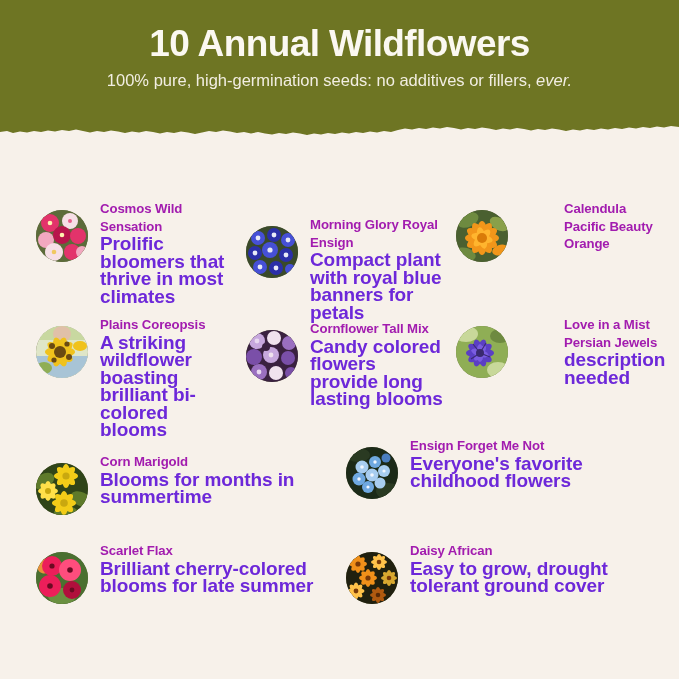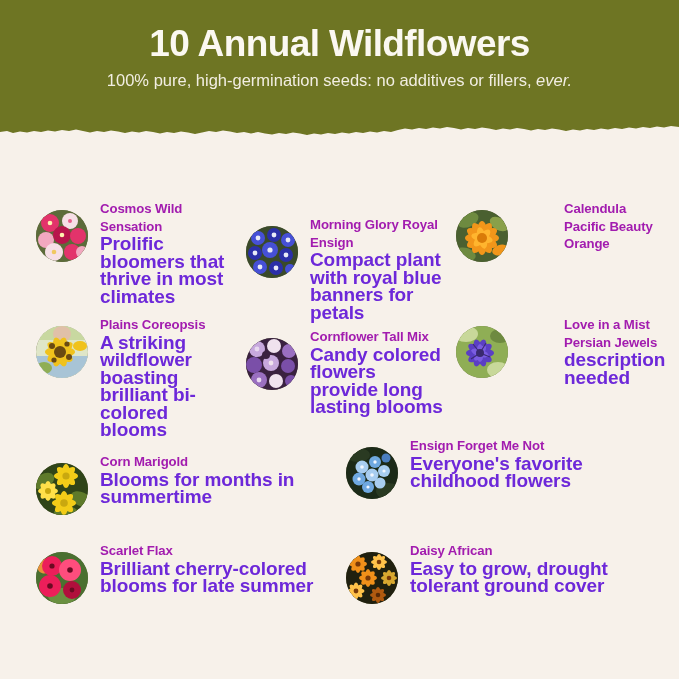--- a/index.html
+++ b/index.html
@@ -234,21 +234,21 @@
             <ellipse cx="44" cy="20" rx="7" ry="5" fill="#f0c21c"></ellipse>
             <ellipse cx="8" cy="42" rx="8" ry="6" fill="#8fae55"></ellipse>
           </svg>
         </div>
         <div class="txt">
           <div class="name">Plains Coreopsis</div>
           <div class="desc">A striking wildflower boasting brilliant bi-colored blooms</div>
         </div>
       </div>
 
-      <div class="item c2 w-narrow" style="top:12px;">
+      <div class="item c2 w-narrow" style="top:4px;">
         <div class="thumb">
           <svg viewBox="0 0 52 52" xmlns="http://www.w3.org/2000/svg">
             <rect width="52" height="52" fill="#3a2140"></rect>
             <circle cx="11" cy="11" r="8" fill="#c7a8dd"></circle>
               <circle cx="28" cy="8" r="7" fill="#f0e2ee"></circle>
             <circle cx="43" cy="13" r="7" fill="#9a6fc0"></circle>
               <circle cx="8" cy="27" r="8" fill="#7a4fa8"></circle>
             <circle cx="25" cy="25" r="8" fill="#c7a8dd"></circle>
               <circle cx="42" cy="28" r="7" fill="#7a4fa8"></circle>
             <circle cx="13" cy="42" r="8" fill="#9a6fc0"></circle>

